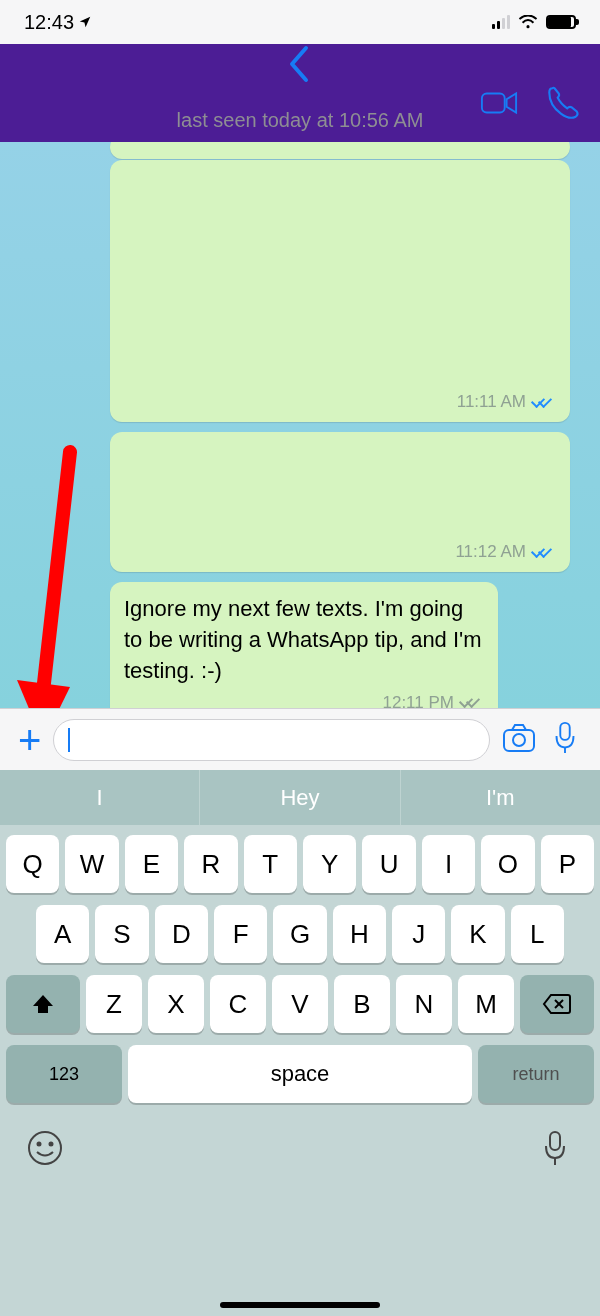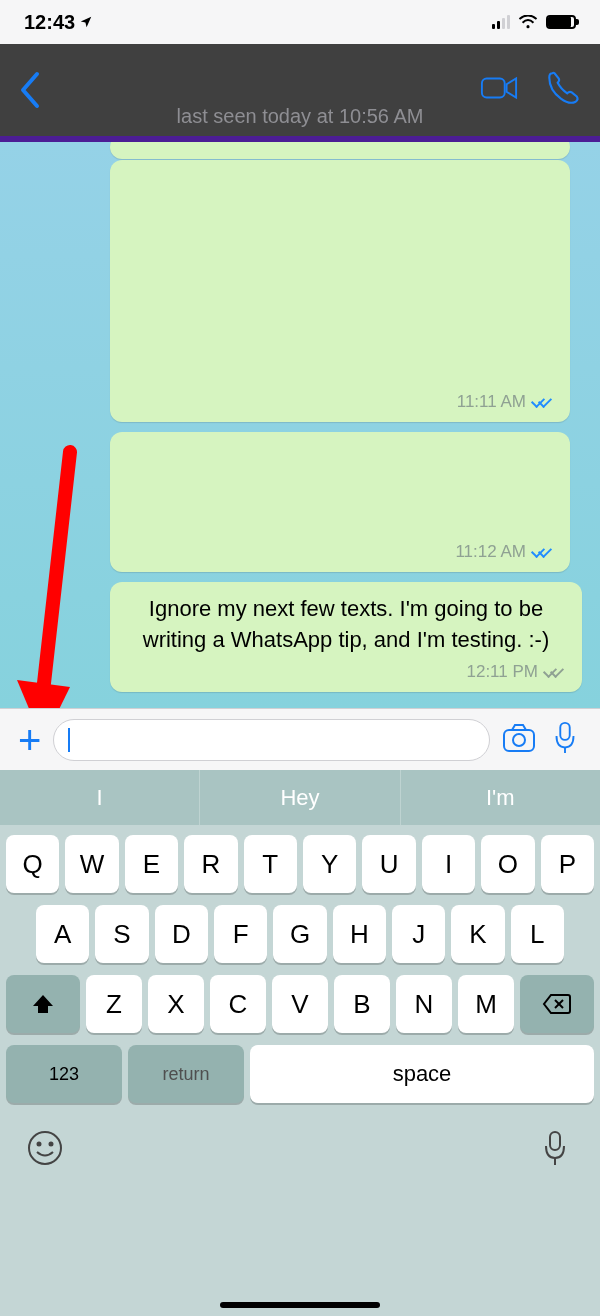--- a/index.html
+++ b/index.html
@@ -12,56 +12,56 @@
     }
     .status-bar{
       height:44px;
       display:flex;
       align-items:center;
       justify-content:space-between;
       padding:0 24px;
       background:#f6f6f7;
       font-size:20px;
     }
-    .status-left{display:flex;align-items:center;gap:4px;font-weight:700}
+    .status-left{display:flex;align-items:center;gap:4px;font-weight:400}
     .status-right{display:flex;align-items:center;gap:8px}
     .sig{display:flex;align-items:flex-end;gap:2px;height:14px}
     .sig span{width:3px;background:#000;border-radius:1px}
     .sig span.off{background:#d0d0d4}
     .sig span:nth-child(1){height:5px}
     .sig span:nth-child(2){height:8px}
     .sig span:nth-child(3){height:11px}
     .sig span:nth-child(4){height:14px}
     .wifi svg{display:block}
     .batt{width:30px;height:14px;border:2px solid #000;border-radius:4px;position:relative}
     .batt::after{content:"";position:absolute;right:-5px;top:2px;width:3px;height:6px;background:#000;border-radius:0 2px 2px 0}
     .batt i{display:block;background:#000;width:90%;height:100%;border-radius:1px}
     .nav-bar{
       height:98px;
-      background:#404040;
-      border-bottom:6px solid #4c1d95;
+      background:#4c1d95;
+      border-bottom:2px solid #4c1d95;
       position:relative;
       display:flex;
       align-items:center;
       padding:0 18px;
+      flex-direction:column;
     }
     .back-btn{color:#177cf5;display:flex;align-items:center}
     .back-btn svg{width:26px;height:40px}
     .subtitle{
       position:absolute;left:0;right:0;bottom:8px;
       text-align:center;color:#8e8e93;font-size:20px;
     }
     .nav-actions{margin-left:auto;display:flex;gap:26px;align-items:center}
     .nav-actions svg{width:38px;height:38px;stroke:#177cf5;fill:none;stroke-width:2}
     .chat-area{
       position:relative;
       height:566px;
       background:linear-gradient(to bottom,#95d2e7,#86d2dd);
       overflow:hidden;
-      text-align:center;
     }
     .bubble{
       position:absolute;right:15px;
       background:#d6f4c0;
       border-radius:12px;
       padding:12px 14px;
       box-shadow:0 1px 1px rgba(0,0,0,.12);
       font-size:22px;
       color:#000;
       line-height:1.4;
@@ -200,21 +200,21 @@
     </div>
   </div>
 
   <div class="bubble" style="top:290px;left:110px;height:140px;width:460px">
     <div class="btime">
       <span>11:12 AM</span>
         <span class="tick"></span>
     </div>
   </div>
 
-  <div class="bubble" style="top:440px;left:110px;width:472px;padding-bottom:36px">
+  <div class="bubble" style="top:440px;left:110px;width:388px;padding-bottom:36px">
     <span>Ignore my next few texts. I'm going to be writing a WhatsApp tip, and I'm testing. :-)</span>
     <div class="btime">
       <span>12:11 PM</span>
         <span class="tick grey"></span>
     </div>
   </div>
 
   <div class="arrow">
     <svg width="90" height="300">
         <line x1="55" y1="0" x2="28" y2="240" stroke="#ff0000" stroke-width="14" stroke-linecap="round"></line>
@@ -292,22 +292,22 @@
     <div class="key fn-key bksp-key">
       <svg width="30" height="22" viewBox="0 0 30 22">
           <path d="M9 2 H26 Q28 2 28 4 V18 Q28 20 26 20 H9 L2 11 Z" fill="none" stroke="#000" stroke-width="2"></path>
           <line x1="13" y1="7" x2="21" y2="15" stroke="#000" stroke-width="2"></line>
           <line x1="21" y1="7" x2="13" y2="15" stroke="#000" stroke-width="2"></line>
         </svg>
     </div>
   </div>
   <div class="krow">
     <div class="key fn-key lbl-key">123</div>
+    <div class="key space-key">space</div>
     <div class="key fn-key lbl-key ret">return</div>
-    <div class="key space-key">space</div>
   </div>
   <div class="kbottom">
     <span>
       <svg viewBox="0 0 38 38">
           <circle cx="19" cy="19" r="16"></circle>
           <circle cx="13" cy="15" r="1.5" fill="#444"></circle>
           <circle cx="25" cy="15" r="1.5" fill="#444"></circle>
           <path d="M11 23 Q19 30 27 23"></path>
         </svg>
     </span>

